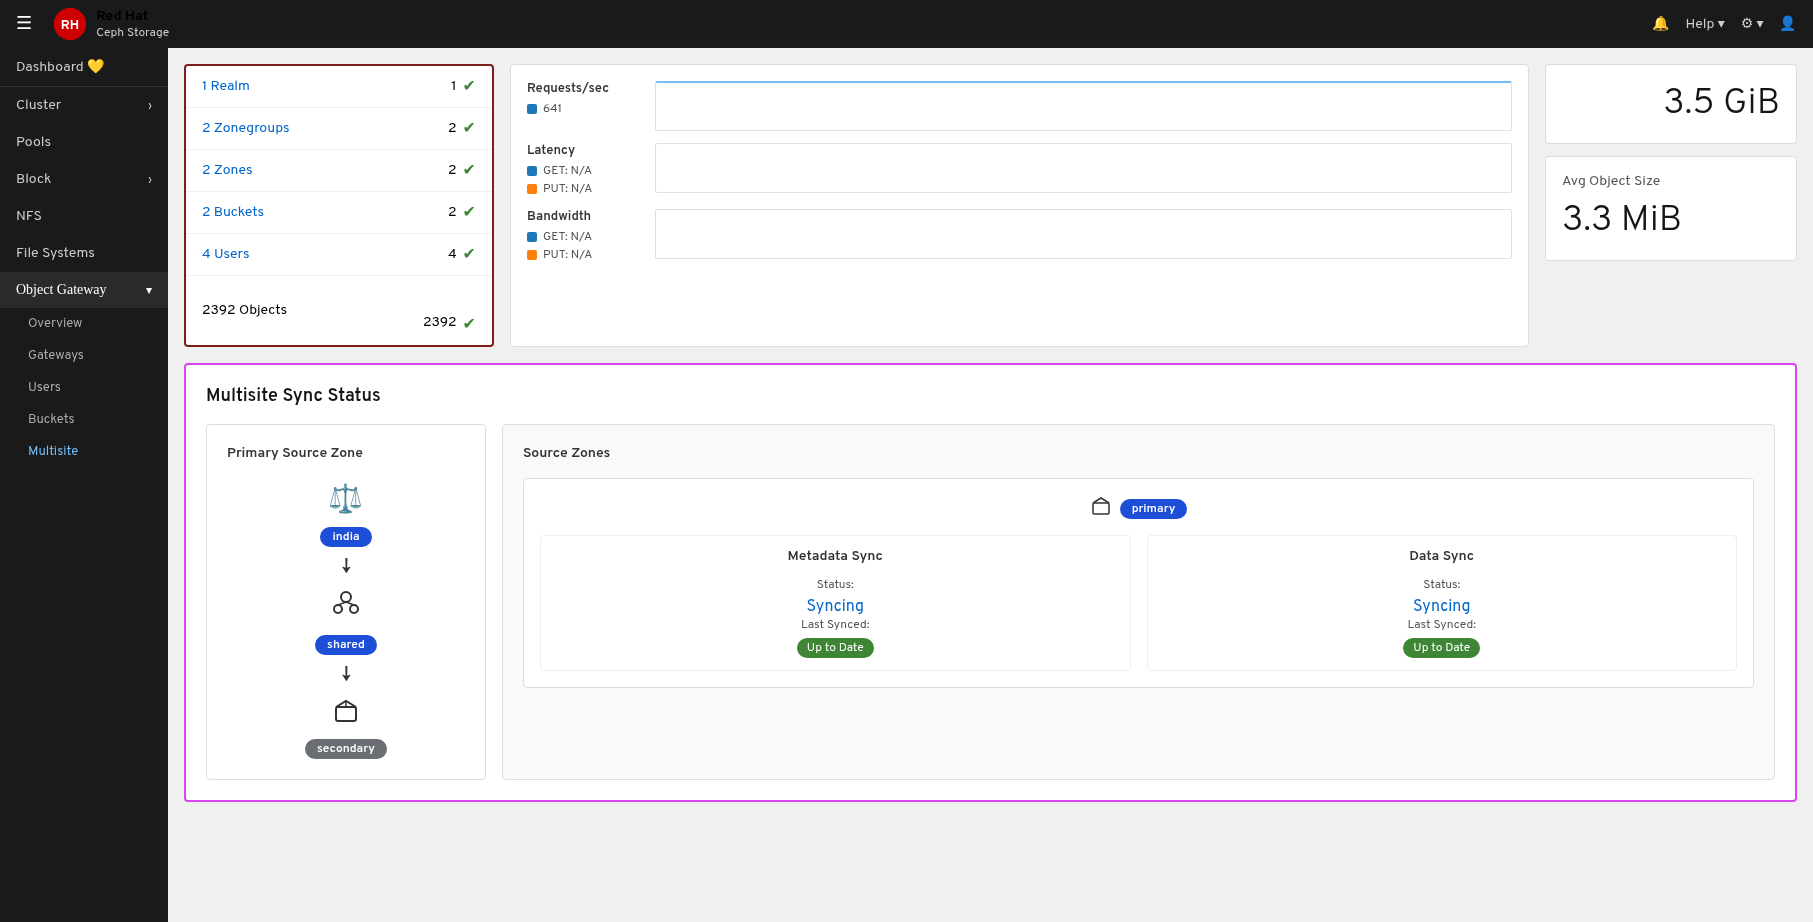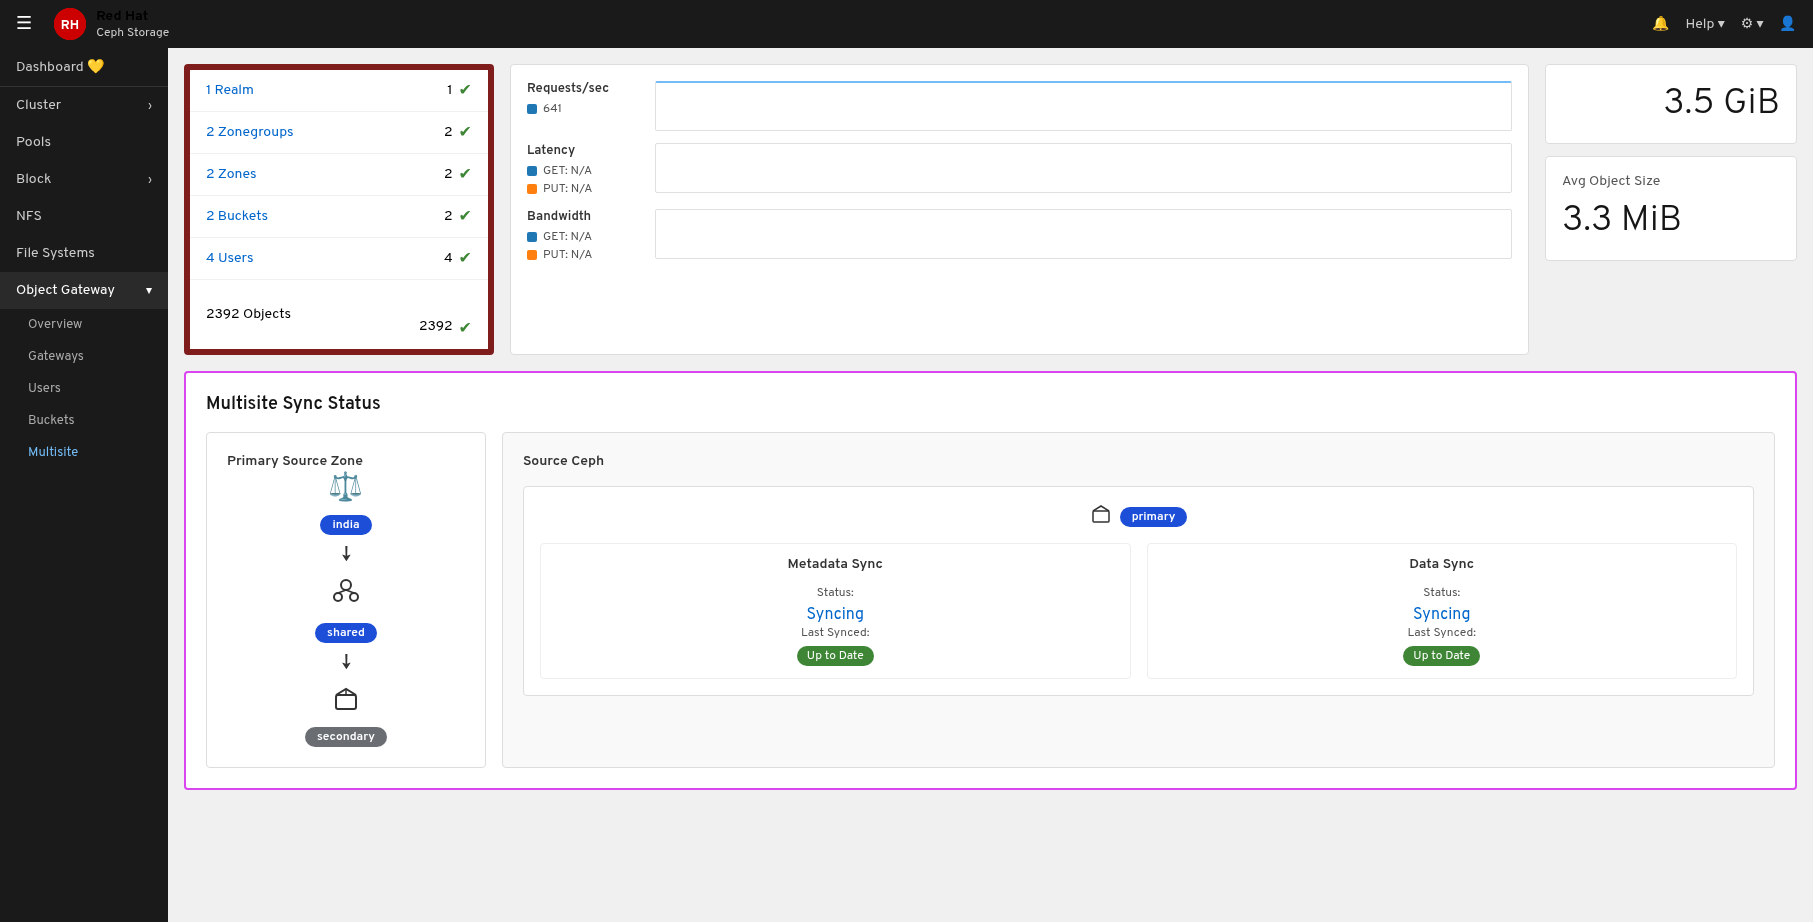--- a/index.html
+++ b/index.html
@@ -44,21 +44,21 @@
       overflow-y: auto;
       padding-top: 0;
     }
     .sidebar-item {
       display: flex; align-items: center; justify-content: space-between;
       padding: 10px 16px;
       color: #ccc;
       font-size: 14px;
       cursor: pointer;
     }
-    .sidebar-item.active { color: #fff; background: #2a2a2a; }
+    .sidebar-item.active { color: #fff; background: #2a2a2a; font-family: Liberation Serif, serif; }
     .sidebar-item-label {}
     .sidebar-arrow { font-size: 12px; }
 
     .sidebar-section { border-top: 1px solid #333; }
     .sidebar-sub-item {
       padding: 8px 16px 8px 28px;
       color: #aaa;
       font-size: 13px;
       cursor: pointer;
     }
@@ -75,21 +75,21 @@
     
     .stats-section {
       display: flex;
       gap: 0;
       padding: 16px 16px 0 16px;
     }
 
     
     .details-panel {
       background: #fff;
-      border: 6px solid #7f1d1d;
+      border: 2px solid #7f1d1d;
       border-radius: 4px;
       width: 310px;
       flex-shrink: 0;
     }
     .details-row {
       display: flex;
       align-items: center;
       justify-content: space-between;
       padding: 10px 16px;
       border-bottom: 1px solid #f0f0f0;
@@ -171,21 +171,21 @@
       padding: 20px;
       background: #fff;
       display: flex;
       flex-direction: column;
       align-items: center;
     }
     .zone-card-title {
       font-size: 14px;
       font-weight: 600;
       color: #333;
-      margin-bottom: 0;
+      margin-bottom: 20px;
       align-self: flex-start;
       text-align: center;
     }
     .zone-flow {
       display: flex;
       flex-direction: column;
       align-items: center;
       gap: 8px;
     }
     .zone-badge {
@@ -458,21 +458,21 @@
                 <rect x="4" y="10" width="20" height="14" rx="2" fill="none" stroke="#333" stroke-width="2"></rect>
                 <polyline points="4,10 14,4 24,10" fill="none" stroke="#333" stroke-width="2"></polyline>
                 <line x1="14" y1="4" x2="14" y2="10" stroke="#333" stroke-width="1.5"></line>
               </svg>
             </div>
             <span class="zone-badge badge-gray">secondary</span>
           </div>
         </div>
 
         <div class="source-zones-panel">
-          <div class="source-zones-title">Source Ceph</div>
+          <div class="source-zones-title">Source Zones</div>
           <div class="zone-detail-card">
             <div class="zone-detail-header">
               <span>
                 <svg width="22" height="22" viewBox="0 0 22 22">
                   <rect x="3" y="8" width="16" height="11" rx="1" fill="none" stroke="#333" stroke-width="1.5"></rect>
                   <polyline points="3,8 11,3 19,8" fill="none" stroke="#333" stroke-width="1.5"></polyline>
                 </svg>
               </span>
               <span class="zone-badge badge-blue">primary</span>
             </div>

